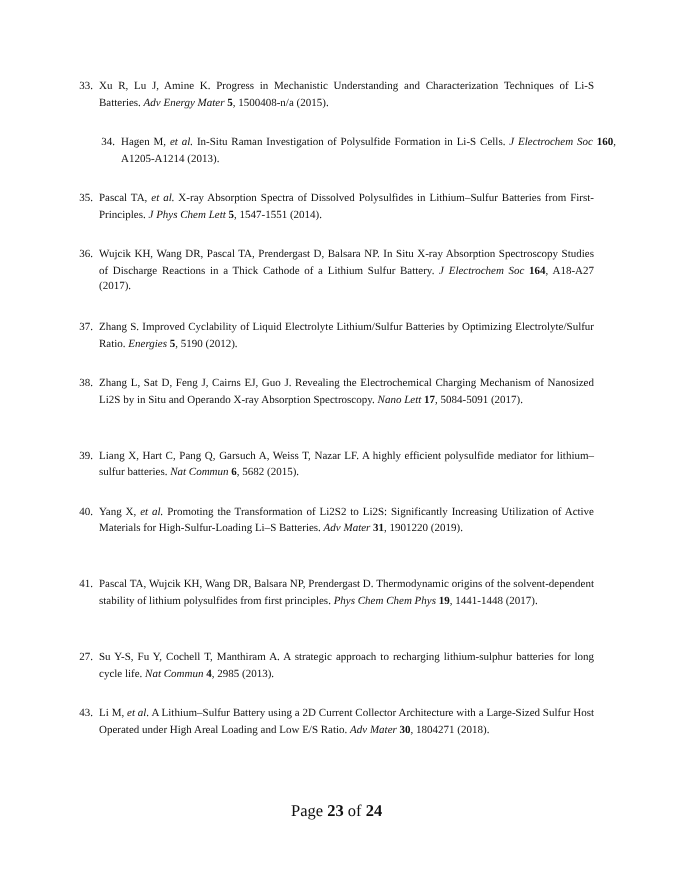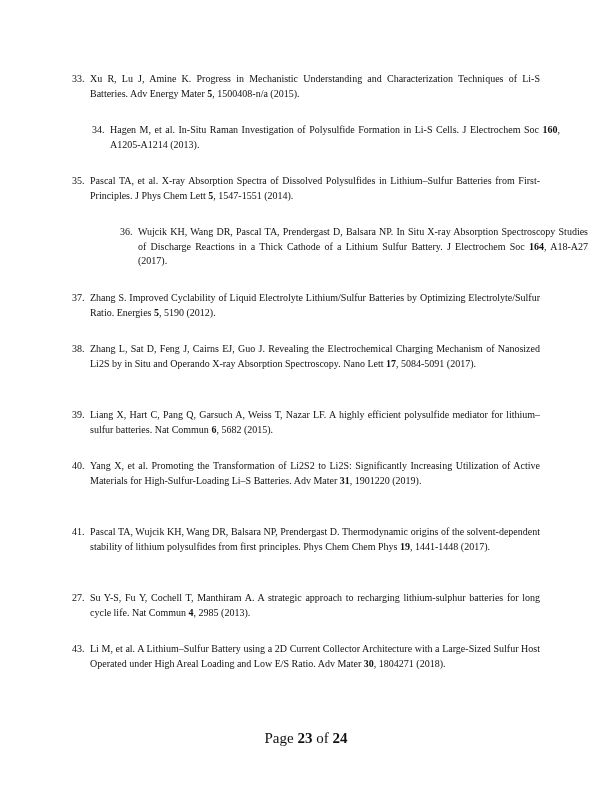--- a/index.html
+++ b/index.html
@@ -3,42 +3,42 @@
   <meta charset="utf-8">
   <style>
     html, body { margin: 0; padding: 0; background: #ffffff; }
     body { width: 612px; height: 792px; position: relative; overflow: hidden;
            font-family: "Liberation Serif", serif; color: #111; }
     .refs { position: absolute; left: 72px; top: 72px; width: 468px; margin: 0; padding: 0; list-style: none; }
     .ref { position: relative; padding-left: 18px; font-size: 10px; line-height: 14.6px;
            text-align: justify; text-align-last: left; }
     .ref-num { position: absolute; left: 0; top: 0; }
     .ref-body { display: block; }
-    .jr { }
+    .jr { font-style: italic; }
     .vol { font-weight: bold; }
     .footer { position: absolute; top: 730px; left: 0; width: 612px; text-align: center; font-size: 15px; }
     .footer b { font-weight: bold; }
   </style>
 </head>
 <body>
 
 <ol class="refs" id="refs">
     <li class="ref" style="position: absolute; top: 0px; left: 0px; width: 468px; box-sizing: border-box;">
     <span class="ref-num">33.</span>
     <span class="ref-body"><span>Xu R, Lu J, Amine K.</span><span class="jr"></span><span> Progress in Mechanistic Understanding and Characterization Techniques of Li-S Batteries. </span><span class="jr">Adv Energy Mater</span> <span class="vol">5</span><span>, 1500408-n/a (2015).</span></span>
   </li>
     <li class="ref" style="position: absolute; top: 51px; left: 0px; width: 468px; box-sizing: border-box; margin-left: 20px;">
     <span class="ref-num">34.</span>
     <span class="ref-body"><span>Hagen M, </span><span class="jr">et al.</span><span> In-Situ Raman Investigation of Polysulfide Formation in Li-S Cells. </span><span class="jr">J Electrochem Soc</span> <span class="vol">160</span><span>, A1205-A1214 (2013).</span></span>
   </li>
     <li class="ref" style="position: absolute; top: 102px; left: 0px; width: 468px; box-sizing: border-box;">
     <span class="ref-num">35.</span>
     <span class="ref-body"><span>Pascal TA, </span><span class="jr">et al.</span><span> X-ray Absorption Spectra of Dissolved Polysulfides in Lithium–Sulfur Batteries from First-Principles. </span><span class="jr">J Phys Chem Lett</span> <span class="vol">5</span><span>, 1547-1551 (2014).</span></span>
   </li>
-    <li class="ref" style="position: absolute; top: 153px; left: 0px; width: 468px; box-sizing: border-box; margin-left: 48px;">
+    <li class="ref" style="position: absolute; top: 153px; left: 0px; width: 468px; box-sizing: border-box;">
     <span class="ref-num">36.</span>
     <span class="ref-body"><span>Wujcik KH, Wang DR, Pascal TA, Prendergast D, Balsara NP.</span><span class="jr"></span><span> In Situ X-ray Absorption Spectroscopy Studies of Discharge Reactions in a Thick Cathode of a Lithium Sulfur Battery. </span><span class="jr">J Electrochem Soc</span> <span class="vol">164</span><span>, A18-A27 (2017).</span></span>
   </li>
     <li class="ref" style="position: absolute; top: 219px; left: 0px; width: 468px; box-sizing: border-box;">
     <span class="ref-num">37.</span>
     <span class="ref-body"><span>Zhang S.</span><span class="jr"></span><span> Improved Cyclability of Liquid Electrolyte Lithium/Sulfur Batteries by Optimizing Electrolyte/Sulfur Ratio. </span><span class="jr">Energies</span> <span class="vol">5</span><span>, 5190 (2012).</span></span>
   </li>
     <li class="ref" style="position: absolute; top: 270px; left: 0px; width: 468px; box-sizing: border-box;">
     <span class="ref-num">38.</span>
     <span class="ref-body"><span>Zhang L, Sat D, Feng J, Cairns EJ, Guo J.</span><span class="jr"></span><span> Revealing the Electrochemical Charging Mechanism of Nanosized Li2S by in Situ and Operando X-ray Absorption Spectroscopy. </span><span class="jr">Nano Lett</span> <span class="vol">17</span><span>, 5084-5091 (2017).</span></span>

